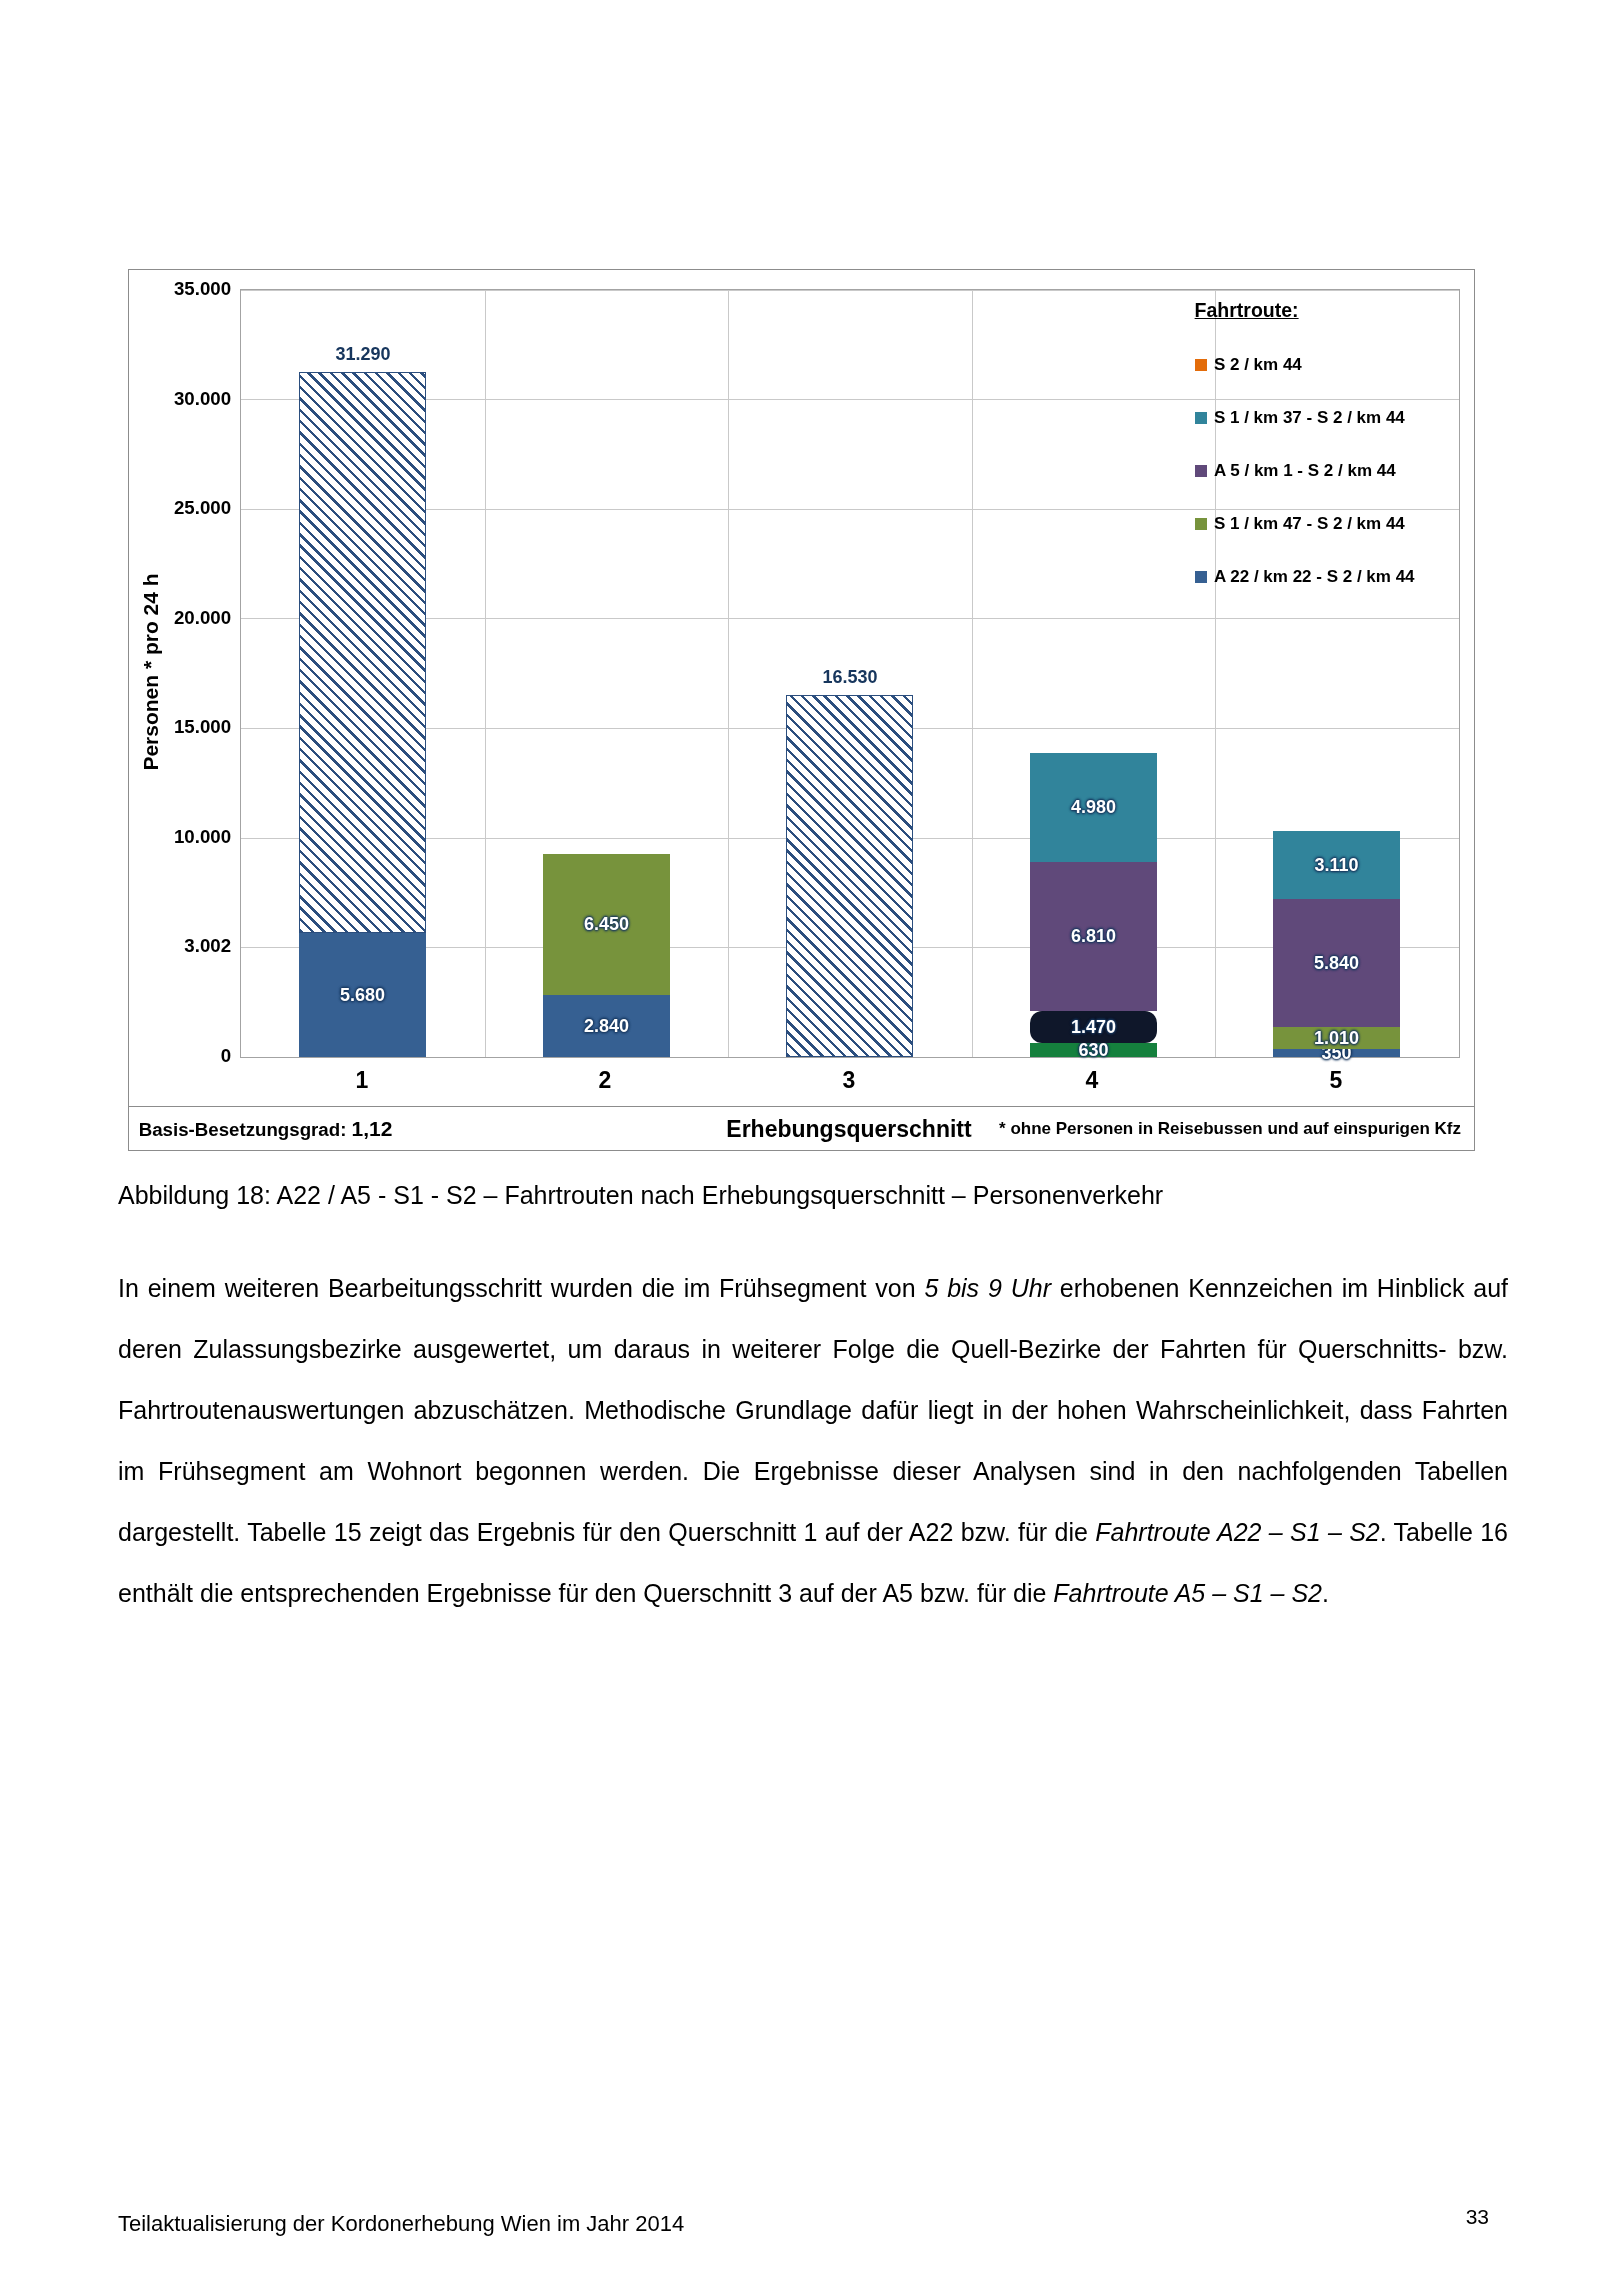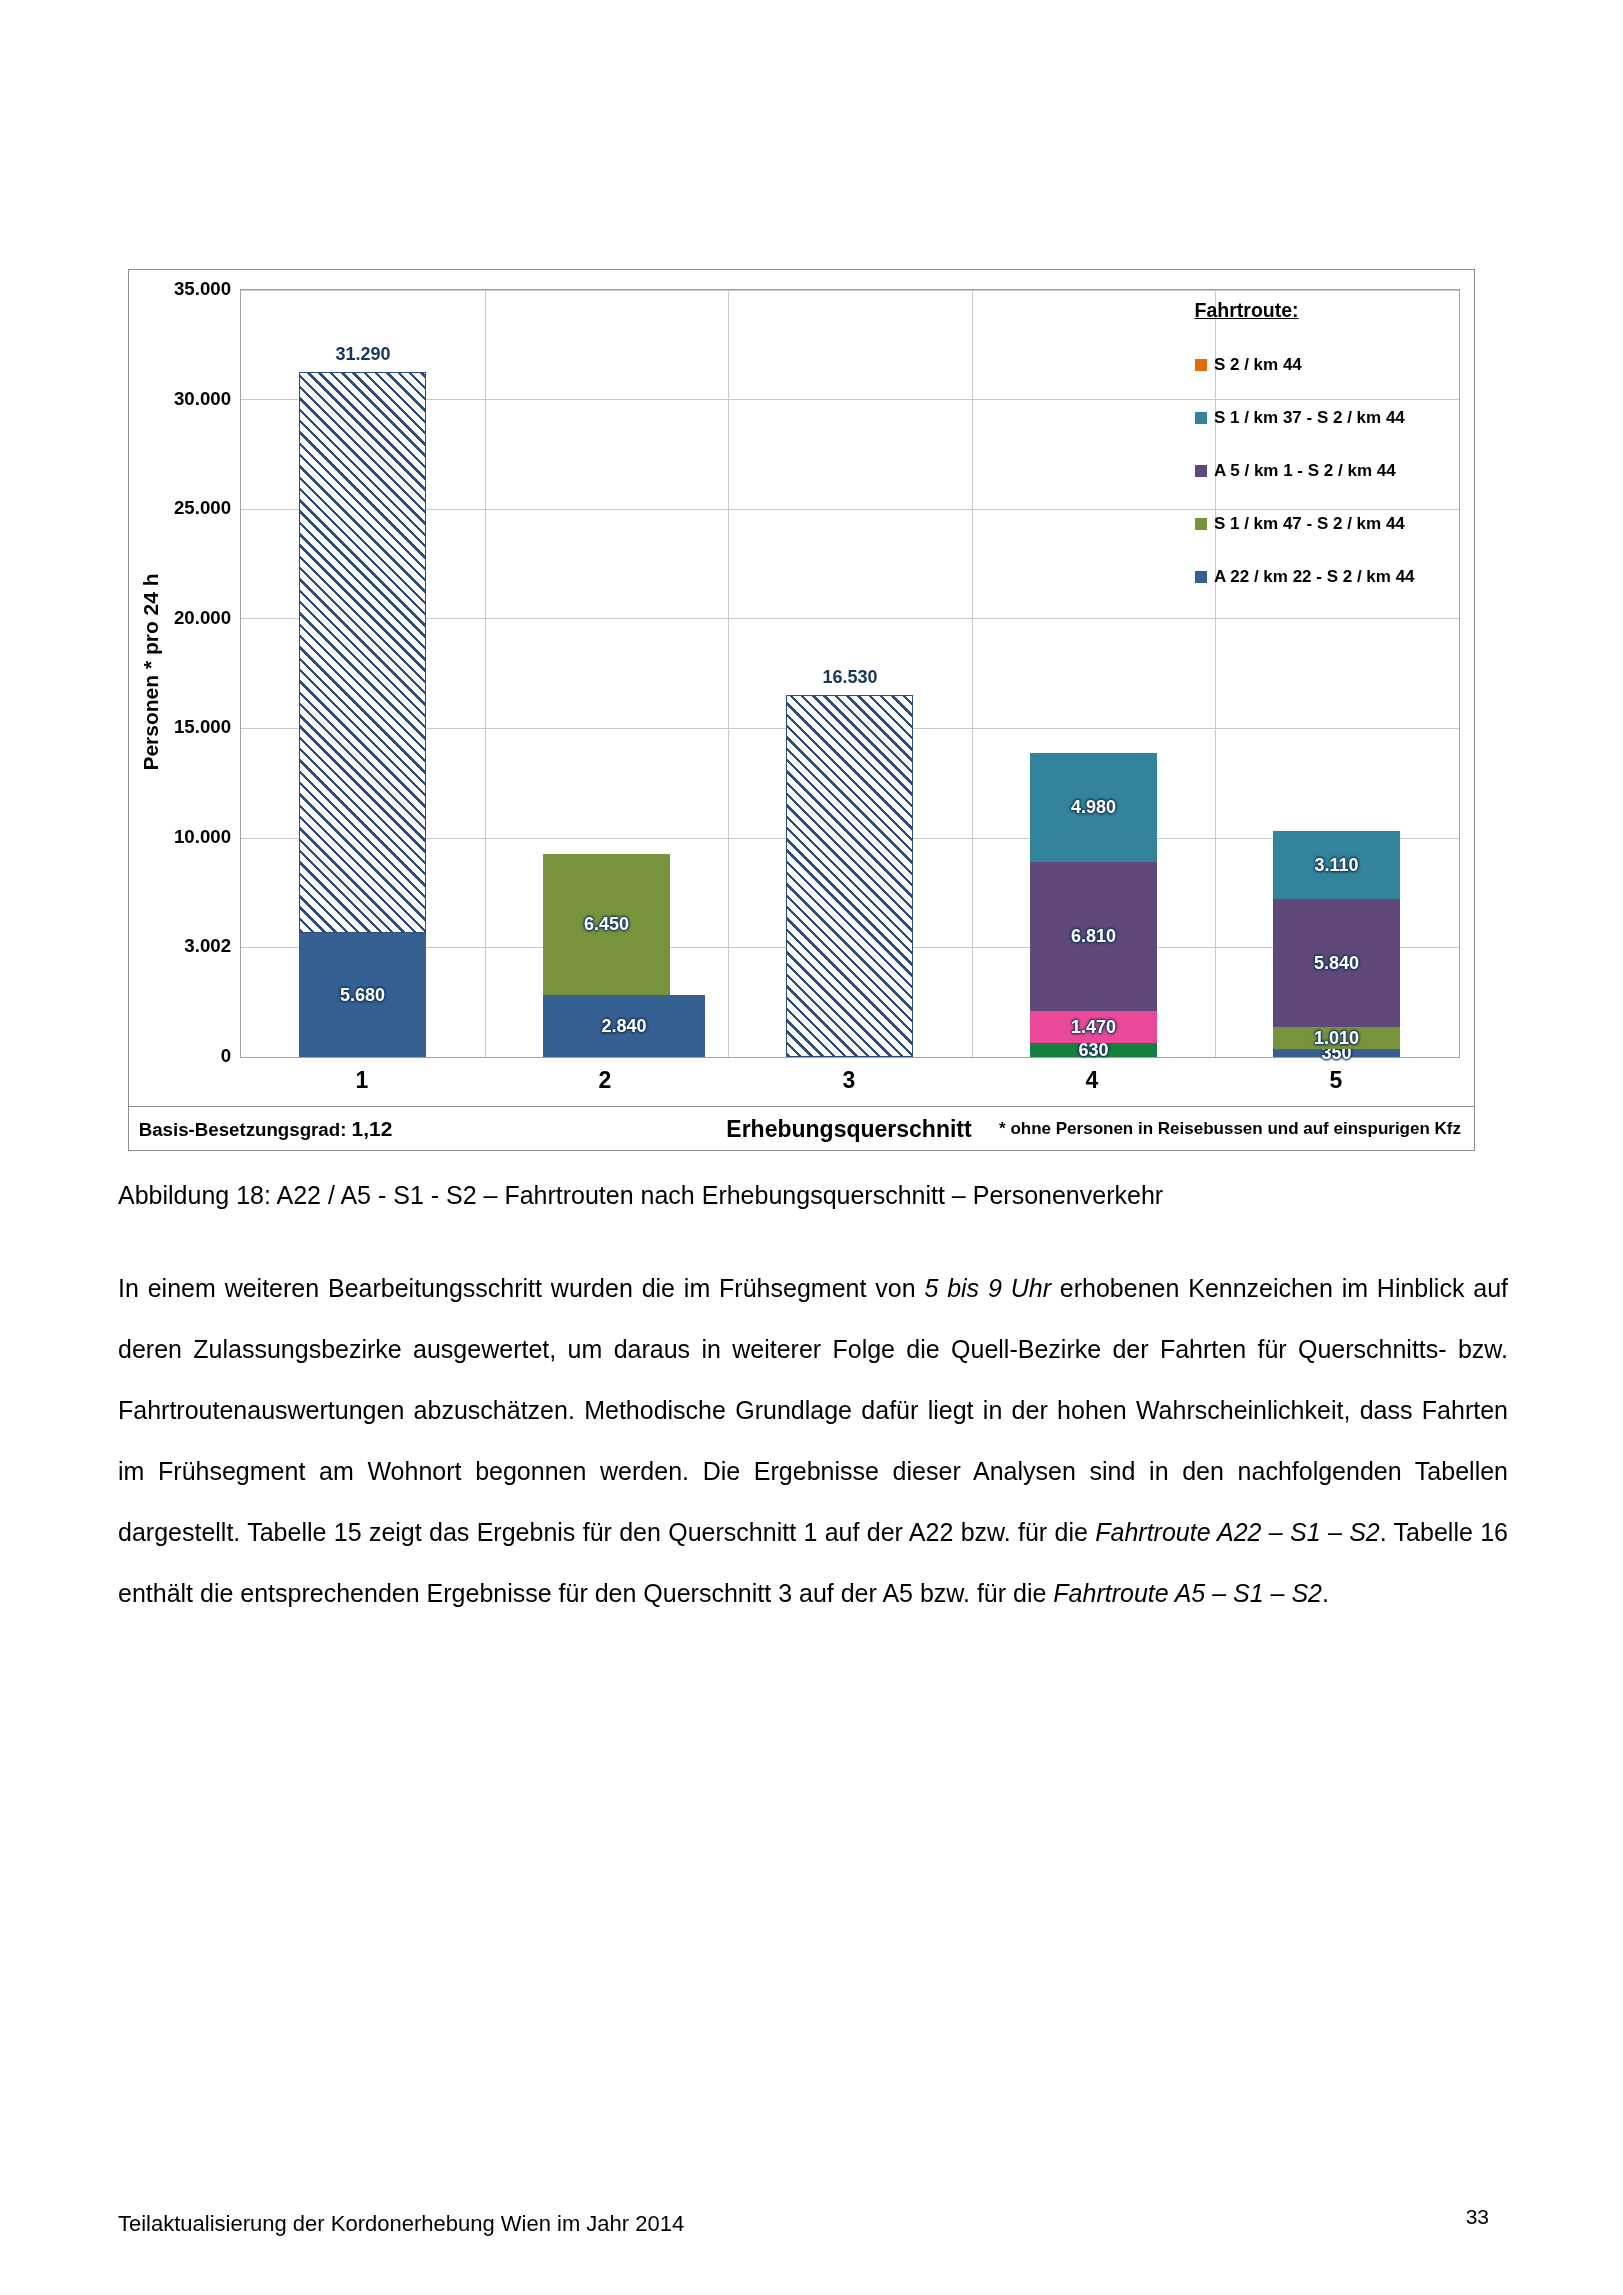--- a/index.html
+++ b/index.html
@@ -139,32 +139,32 @@
         <div class="gridline-h" style="bottom: 766px;"></div>
         <div class="sep-v" style="left: 244px;"></div>
         <div class="sep-v" style="left: 487px;"></div>
         <div class="sep-v" style="left: 731px;"></div>
         <div class="sep-v" style="left: 974px;"></div>
         <div class="bar-seg" style="left: 58px; width: 127px; bottom: 0px; height: 124px; background: rgb(54, 96, 146); margin-top: 12px;">
           <div class="seg-label">5.680</div>
         </div>
         <div class="bar-seg hatch" style="left: 58px; width: 127px; bottom: 124px; height: 561px;"></div>
         <div class="total-label" style="left: 122px; bottom: 692px;">31.290</div>
-        <div class="bar-seg" style="left: 302px; width: 127px; bottom: 0px; height: 62px; background: rgb(54, 96, 146); padding-left: 35px;">
+        <div class="bar-seg" style="left: 302px; width: 127px; bottom: 0px; height: 62px; background: rgb(54, 96, 146);">
           <div class="seg-label">2.840</div>
         </div>
         <div class="bar-seg" style="left: 302px; width: 127px; bottom: 62px; height: 141px; background: rgb(119, 147, 60);">
           <div class="seg-label">6.450</div>
         </div>
         <div class="bar-seg hatch" style="left: 545px; width: 127px; bottom: 0px; height: 362px;"></div>
         <div class="total-label" style="left: 609px; bottom: 369px;">16.530</div>
         <div class="bar-seg" style="left: 789px; width: 127px; bottom: 0px; height: 14px; background: #15803d;">
           <div class="seg-label">630</div>
         </div>
-        <div class="bar-seg" style="left: 789px; width: 127px; bottom: 14px; height: 32px; background: #ec4899;">
+        <div class="bar-seg" style="left: 789px; width: 127px; bottom: 14px; height: 32px; background: #0f172a; border-radius: 12px;">
           <div class="seg-label">1.470</div>
         </div>
         <div class="bar-seg" style="left: 789px; width: 127px; bottom: 46px; height: 149px; background: rgb(96, 73, 122);">
           <div class="seg-label">6.810</div>
         </div>
         <div class="bar-seg" style="left: 789px; width: 127px; bottom: 195px; height: 109px; background: rgb(49, 132, 155);">
           <div class="seg-label">4.980</div>
         </div>
         <div class="bar-seg" style="left: 1032px; width: 127px; bottom: 0px; height: 7.7px; background: rgb(54, 96, 146);">
           <div class="seg-label">350</div>

